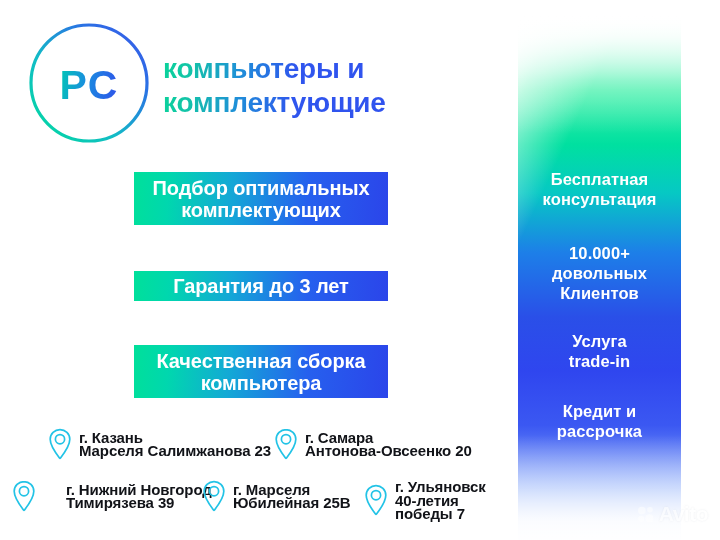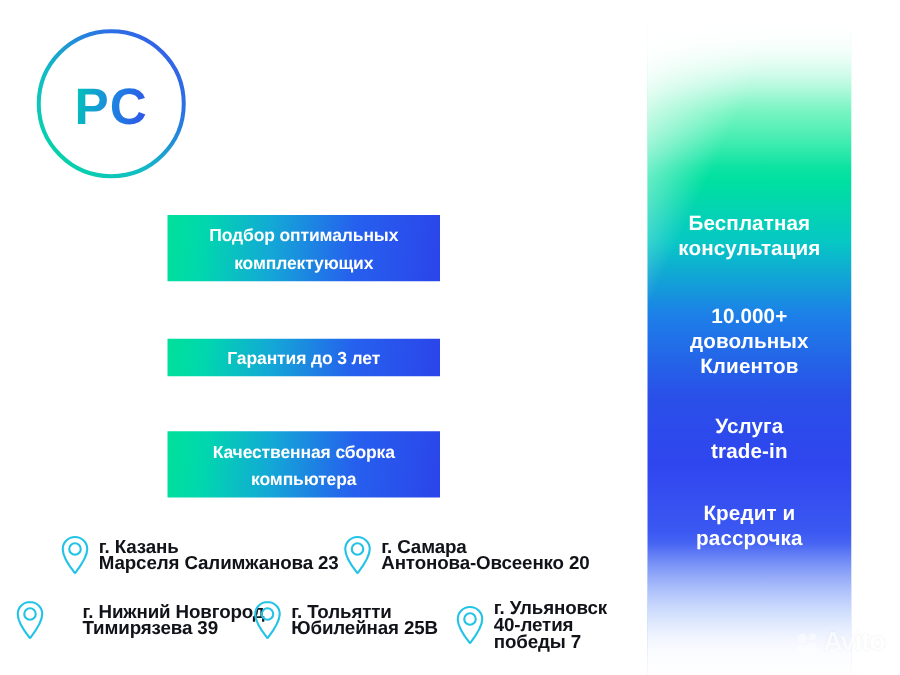--- a/index.html
+++ b/index.html
@@ -130,25 +130,25 @@
     background: linear-gradient(95deg, #0ad39a 0%, #13c4a8 8%, #1f8fd8 22%, #2f55ee 38%, #3250ef 100%);
     -webkit-background-clip: text;
     background-clip: text;
     color: transparent;
   }
 
   
   .feature-box {
     position: absolute;
     left: 134px;
-    width: 218px;
+    width: 254px;
     background: linear-gradient(95deg, #00e09a 0%, #00d7ae 14%, #13a8d6 38%, #2660ee 68%, #2b45ea 100%);
     color: #ffffff;
     font-weight: 700;
-    font-size: 14px;
+    font-size: 20px;
     line-height: 22px;
     text-align: center;
     display: flex;
     align-items: center;
     justify-content: center;
     white-space: pre-line;
     letter-spacing: -0.1px;
     box-sizing: border-box;
     padding: 0 6px;
   }
@@ -236,20 +236,22 @@
           <stop offset="100%" stop-color="#3b55ea"></stop>
         </linearGradient>
       </defs>
       <circle cx="62" cy="62" r="58" fill="none" stroke="url(#ringGrad)" stroke-width="3.2"></circle>
     </svg>
     <div class="logo-text">
       <div class="logo-pc">PC</div>
     </div>
   </div>
 
+  <div class="headline">компьютеры и
+комплектующие</div>
 
   <div class="feature-box fb0">Подбор оптимальных
 комплектующих</div>
   <div class="feature-box fb1">Гарантия до 3 лет</div>
   <div class="feature-box fb2">Качественная сборка
 компьютера</div>
 
   <div class="locations">
 
     <div class="loc loc0">
@@ -274,21 +276,21 @@
         <circle cx="12" cy="11.2" r="4.6" fill="none" stroke="#22c3e6" stroke-width="1.7"></circle>
       </svg>
       <div class="loc-text"><span>г. Нижний Новгород</span><br><span>Тимирязева 39</span></div>
     </div>
 
     <div class="loc loc3">
       <svg class="loc-pin" viewBox="0 0 24 32">
         <path d="M12 1.6c-5.4 0-9.8 4.3-9.8 9.7 0 6.9 8.4 17.5 9.4 18.8.2.3.6.3.8 0 1-1.3 9.4-11.9 9.4-18.8 0-5.4-4.4-9.7-9.8-9.7z" fill="none" stroke="#22c3e6" stroke-width="1.7"></path>
         <circle cx="12" cy="11.2" r="4.6" fill="none" stroke="#22c3e6" stroke-width="1.7"></circle>
       </svg>
-      <div class="loc-text"><span>г. Тольятти</span><br><span>Юбилейная 25В</span></div>
+      <div class="loc-text"><span>г. Марселя</span><br><span>Юбилейная 25В</span></div>
     </div>
 
     <div class="loc loc4">
       <svg class="loc-pin" viewBox="0 0 24 32">
         <path d="M12 1.6c-5.4 0-9.8 4.3-9.8 9.7 0 6.9 8.4 17.5 9.4 18.8.2.3.6.3.8 0 1-1.3 9.4-11.9 9.4-18.8 0-5.4-4.4-9.7-9.8-9.7z" fill="none" stroke="#22c3e6" stroke-width="1.7"></path>
         <circle cx="12" cy="11.2" r="4.6" fill="none" stroke="#22c3e6" stroke-width="1.7"></circle>
       </svg>
       <div class="loc-text"><span>г. Ульяновск</span><br><span>40-летия победы 7</span></div>
     </div>
 

